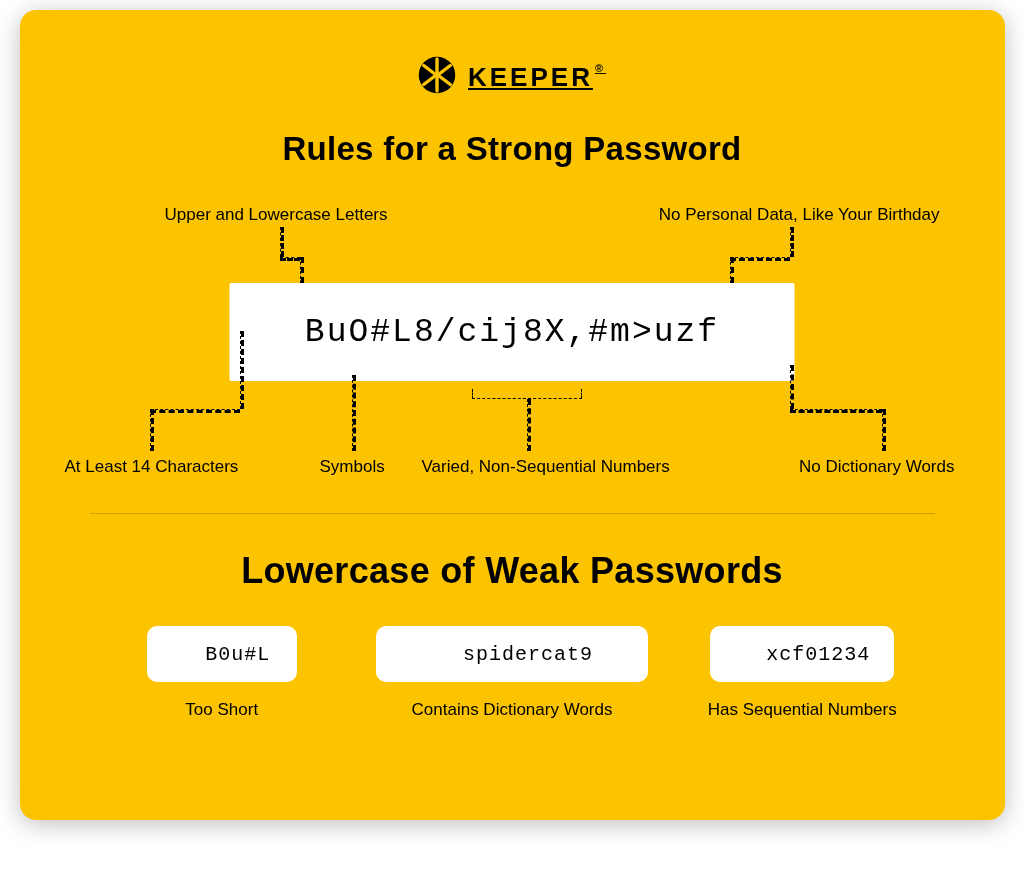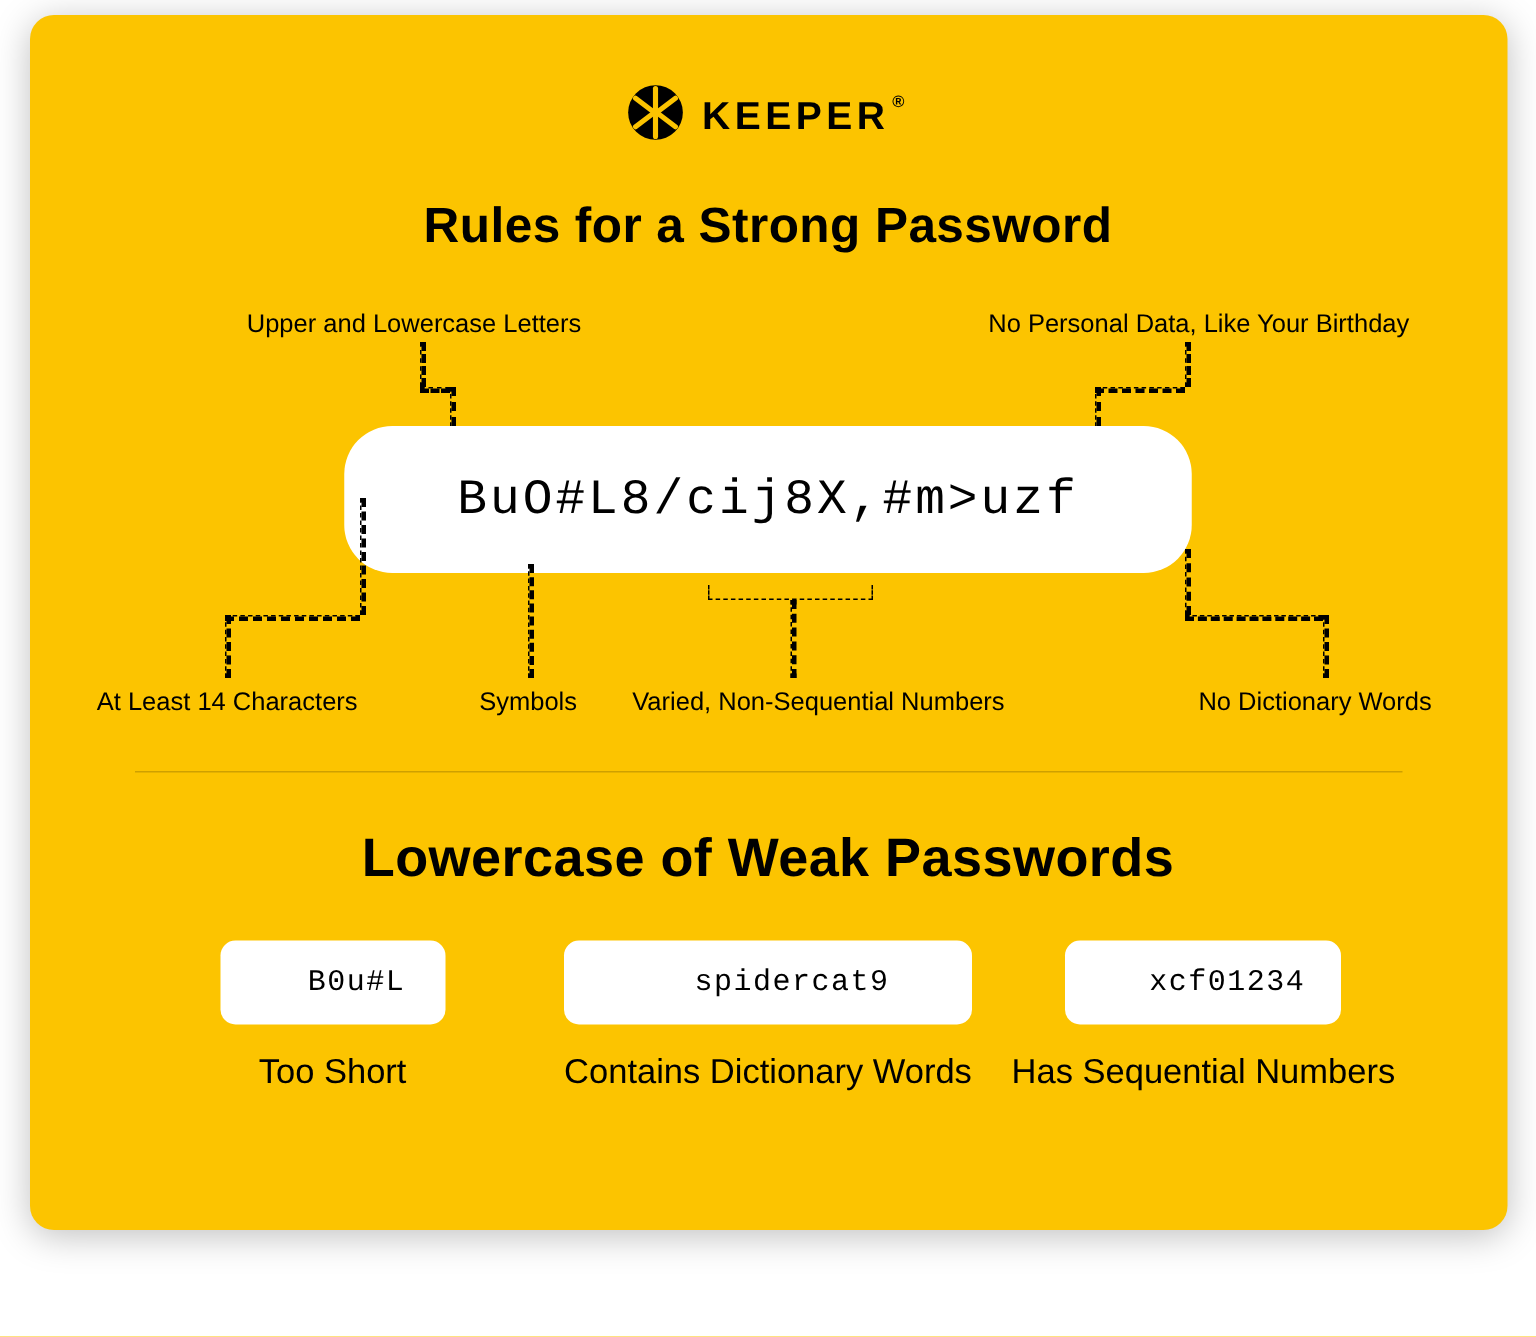--- a/index.html
+++ b/index.html
@@ -30,20 +30,21 @@
     gap: 12px;
     margin-top: 6px;
   }
   .brand-name {
     font-size: 26px;
     font-weight: 800;
     letter-spacing: 3px;
     color: #000;
     display: inline-flex;
     align-items: flex-start;
+    text-decoration: underline;
   }
   .brand-name sup { font-size: 11px; margin-left: 2px; }
   .title {
     text-align: center;
     font-size: 33px;
     font-weight: 700;
     color: #000;
     margin-top: 32px;
     letter-spacing: 0.3px;
   }
@@ -52,21 +53,21 @@
     position: relative;
     height: 280px;
     margin-top: 37px;
   }
   .pill {
     position: absolute;
     left: 50%;
     top: 78px;
     transform: translateX(-50%);
     background: #fff;
-    border-radius: 32px;
+    border-radius: 2px;
     height: 98px;
     width: 565px;
     display: flex;
     align-items: center;
     justify-content: center;
     font-family: "Menlo","Consolas","Courier New",monospace;
     font-size: 33px;
     letter-spacing: 2px;
     color: #000;
   }
@@ -133,21 +134,21 @@
     font-size: 20px;
     letter-spacing: 1px;
     color: #000;
     padding-left: 32px;
   }
   .weak-item:nth-child(1) .weak-pill { width: 150px; margin: 0 auto; }
   .weak-item:nth-child(2) .weak-pill { width: 272px; margin: 0 auto; }
   .weak-item:nth-child(3) .weak-pill { width: 184px; margin: 0 auto; }
   .weak-label {
     margin-top: 18px;
-    font-size: 23px;
+    font-size: 17px;
     color: #000;
   }
 </style>
 </head>
 <body>
 
 <div class="card">
 
   <div class="brand">
     <span>

